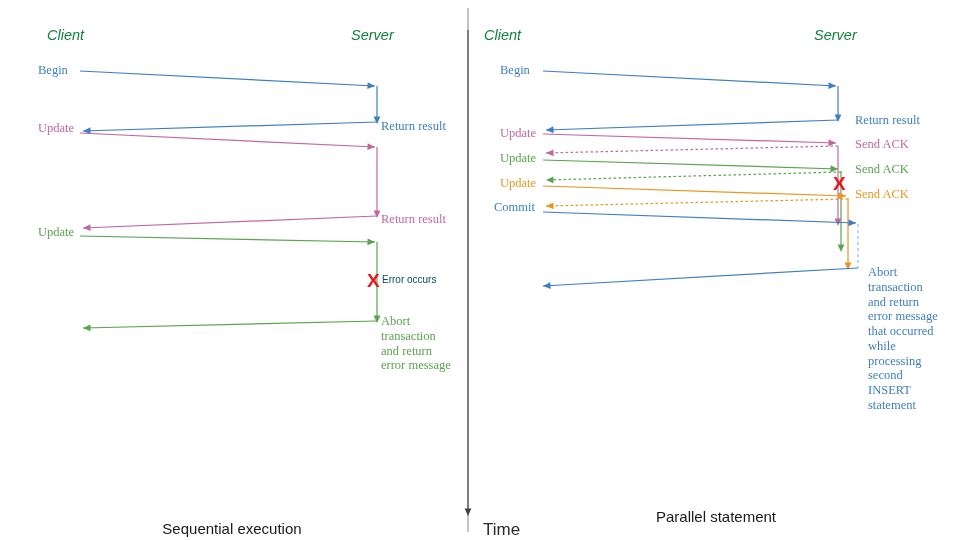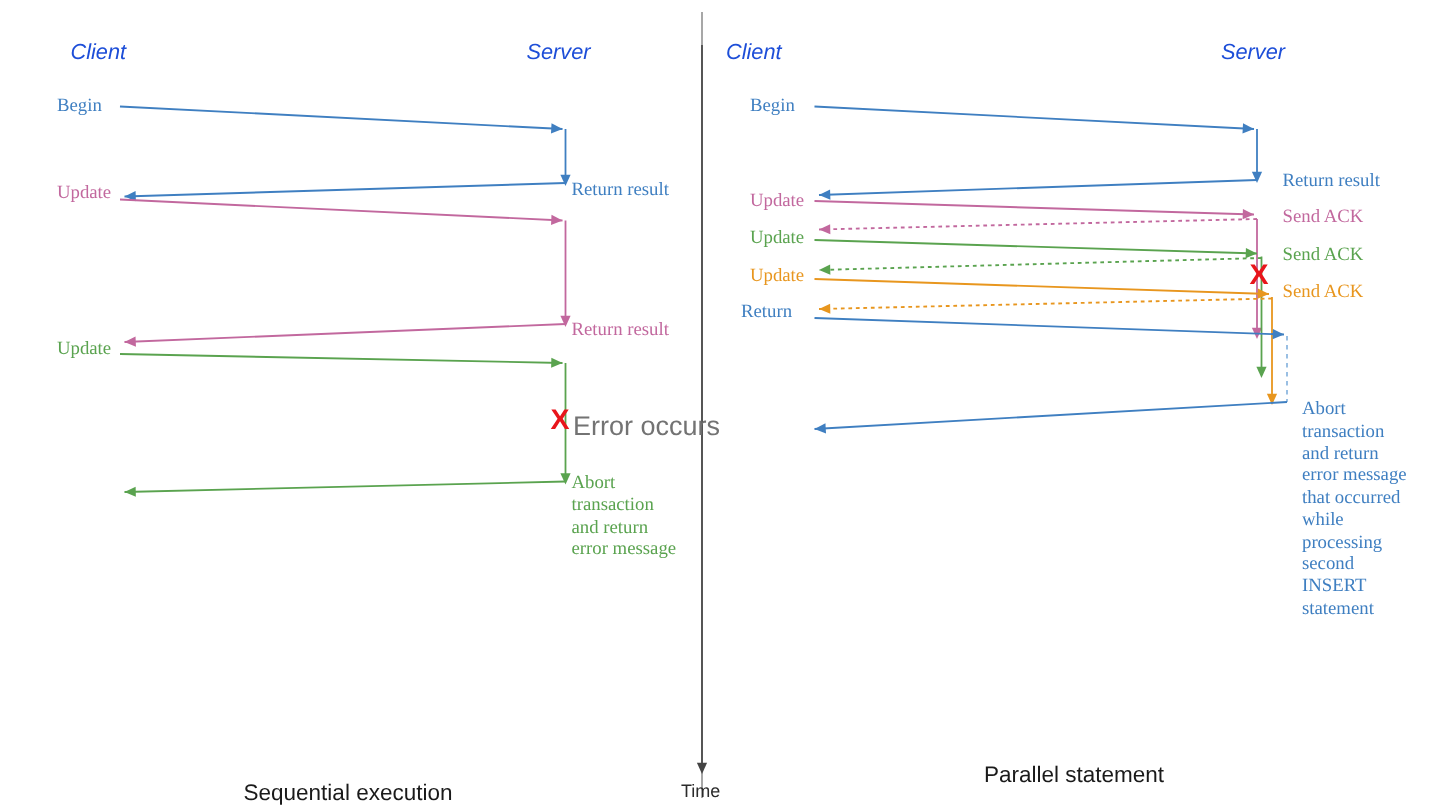--- a/index.html
+++ b/index.html
@@ -1,25 +1,25 @@
 <!DOCTYPE html>
 <html><head>
 <meta charset="utf-8">
 <style>
   html,body{margin:0;padding:0;background:#ffffff;}
   body{width:960px;height:540px;overflow:hidden;
        font-family:"Liberation Sans","DejaVu Sans",sans-serif;}
   #stage{position:relative;width:960px;height:540px;background:#fff;}
   svg#wires{position:absolute;left:0;top:0;width:960px;height:540px;}
   .lbl{position:absolute;white-space:pre;line-height:1.18;}
-  .actor{font-style:italic;font-size:14.5px;color:#1d4ed8;}
+  .actor{font-style:italic;font-size:14.5px;color:#15803d;}
   .caption{font-size:15px;color:#1a1a1a;}
   .msg{font-size:12.5px;font-family:Liberation Serif, serif;}
-  .timelbl{font-size:12px;color:#2b2b2b;}
-  .errlbl{font-size:18px;color:#737373;font-weight:400;text-align:center;}
+  .timelbl{font-size:17px;color:#2b2b2b;margin-left:29px;}
+  .errlbl{font-size:10px;color:#0c4a6e;font-weight:400;text-align:center;}
   .xmark{position:absolute;font-size:19px;font-weight:bold;color:#e8151b;
          font-family:"Liberation Sans",sans-serif;line-height:1;}
   .block{display:block;}
 </style>
 </head>
 <body>
 
 <div id="stage">
 
   <svg id="wires" viewBox="0 0 960 540">
@@ -91,19 +91,19 @@
       <div class="lbl actor" style="left: 484px; top: 27px;">Client</div>
       <div class="lbl actor" style="left: 814px; top: 27px;">Server</div>
       <div class="lbl msg" style="left: 500px; top: 63px; color: rgb(63, 127, 193);">Begin</div>
       <div class="lbl msg" style="left: 855px; top: 113px; color: rgb(63, 127, 193);">Return result</div>
       <div class="lbl msg" style="left: 500px; top: 126px; color: rgb(194, 104, 158);">Update</div>
       <div class="lbl msg" style="left: 855px; top: 137px; color: rgb(194, 104, 158);">Send ACK</div>
       <div class="lbl msg" style="left: 500px; top: 151px; color: rgb(90, 163, 79);">Update</div>
       <div class="lbl msg" style="left: 855px; top: 162px; color: rgb(90, 163, 79);">Send ACK</div>
       <div class="lbl msg" style="left: 500px; top: 176px; color: rgb(232, 150, 30);">Update</div>
       <div class="lbl msg" style="left: 855px; top: 187px; color: rgb(232, 150, 30);">Send ACK</div>
-      <div class="lbl msg" style="left: 494px; top: 200px; color: rgb(63, 127, 193);">Return</div>
+      <div class="lbl msg" style="left: 494px; top: 200px; color: rgb(63, 127, 193);">Commit</div>
       <div class="xmark" style="left: 833px; top: 174px;">X</div>
       <div class="lbl msg" style="left: 868px; top: 265px; color: rgb(63, 127, 193);"><span class="block">Abort</span><span class="block">transaction</span><span class="block">and return</span><span class="block">error message</span><span class="block">that occurred</span><span class="block">while</span><span class="block">processing</span><span class="block">second</span><span class="block">INSERT</span><span class="block">statement</span></div>
       <div class="lbl caption" style="left: 716px; top: 508px; transform: translateX(-50%);">Parallel statement</div>
     </div>
 
 </div>
 
 </body></html>

